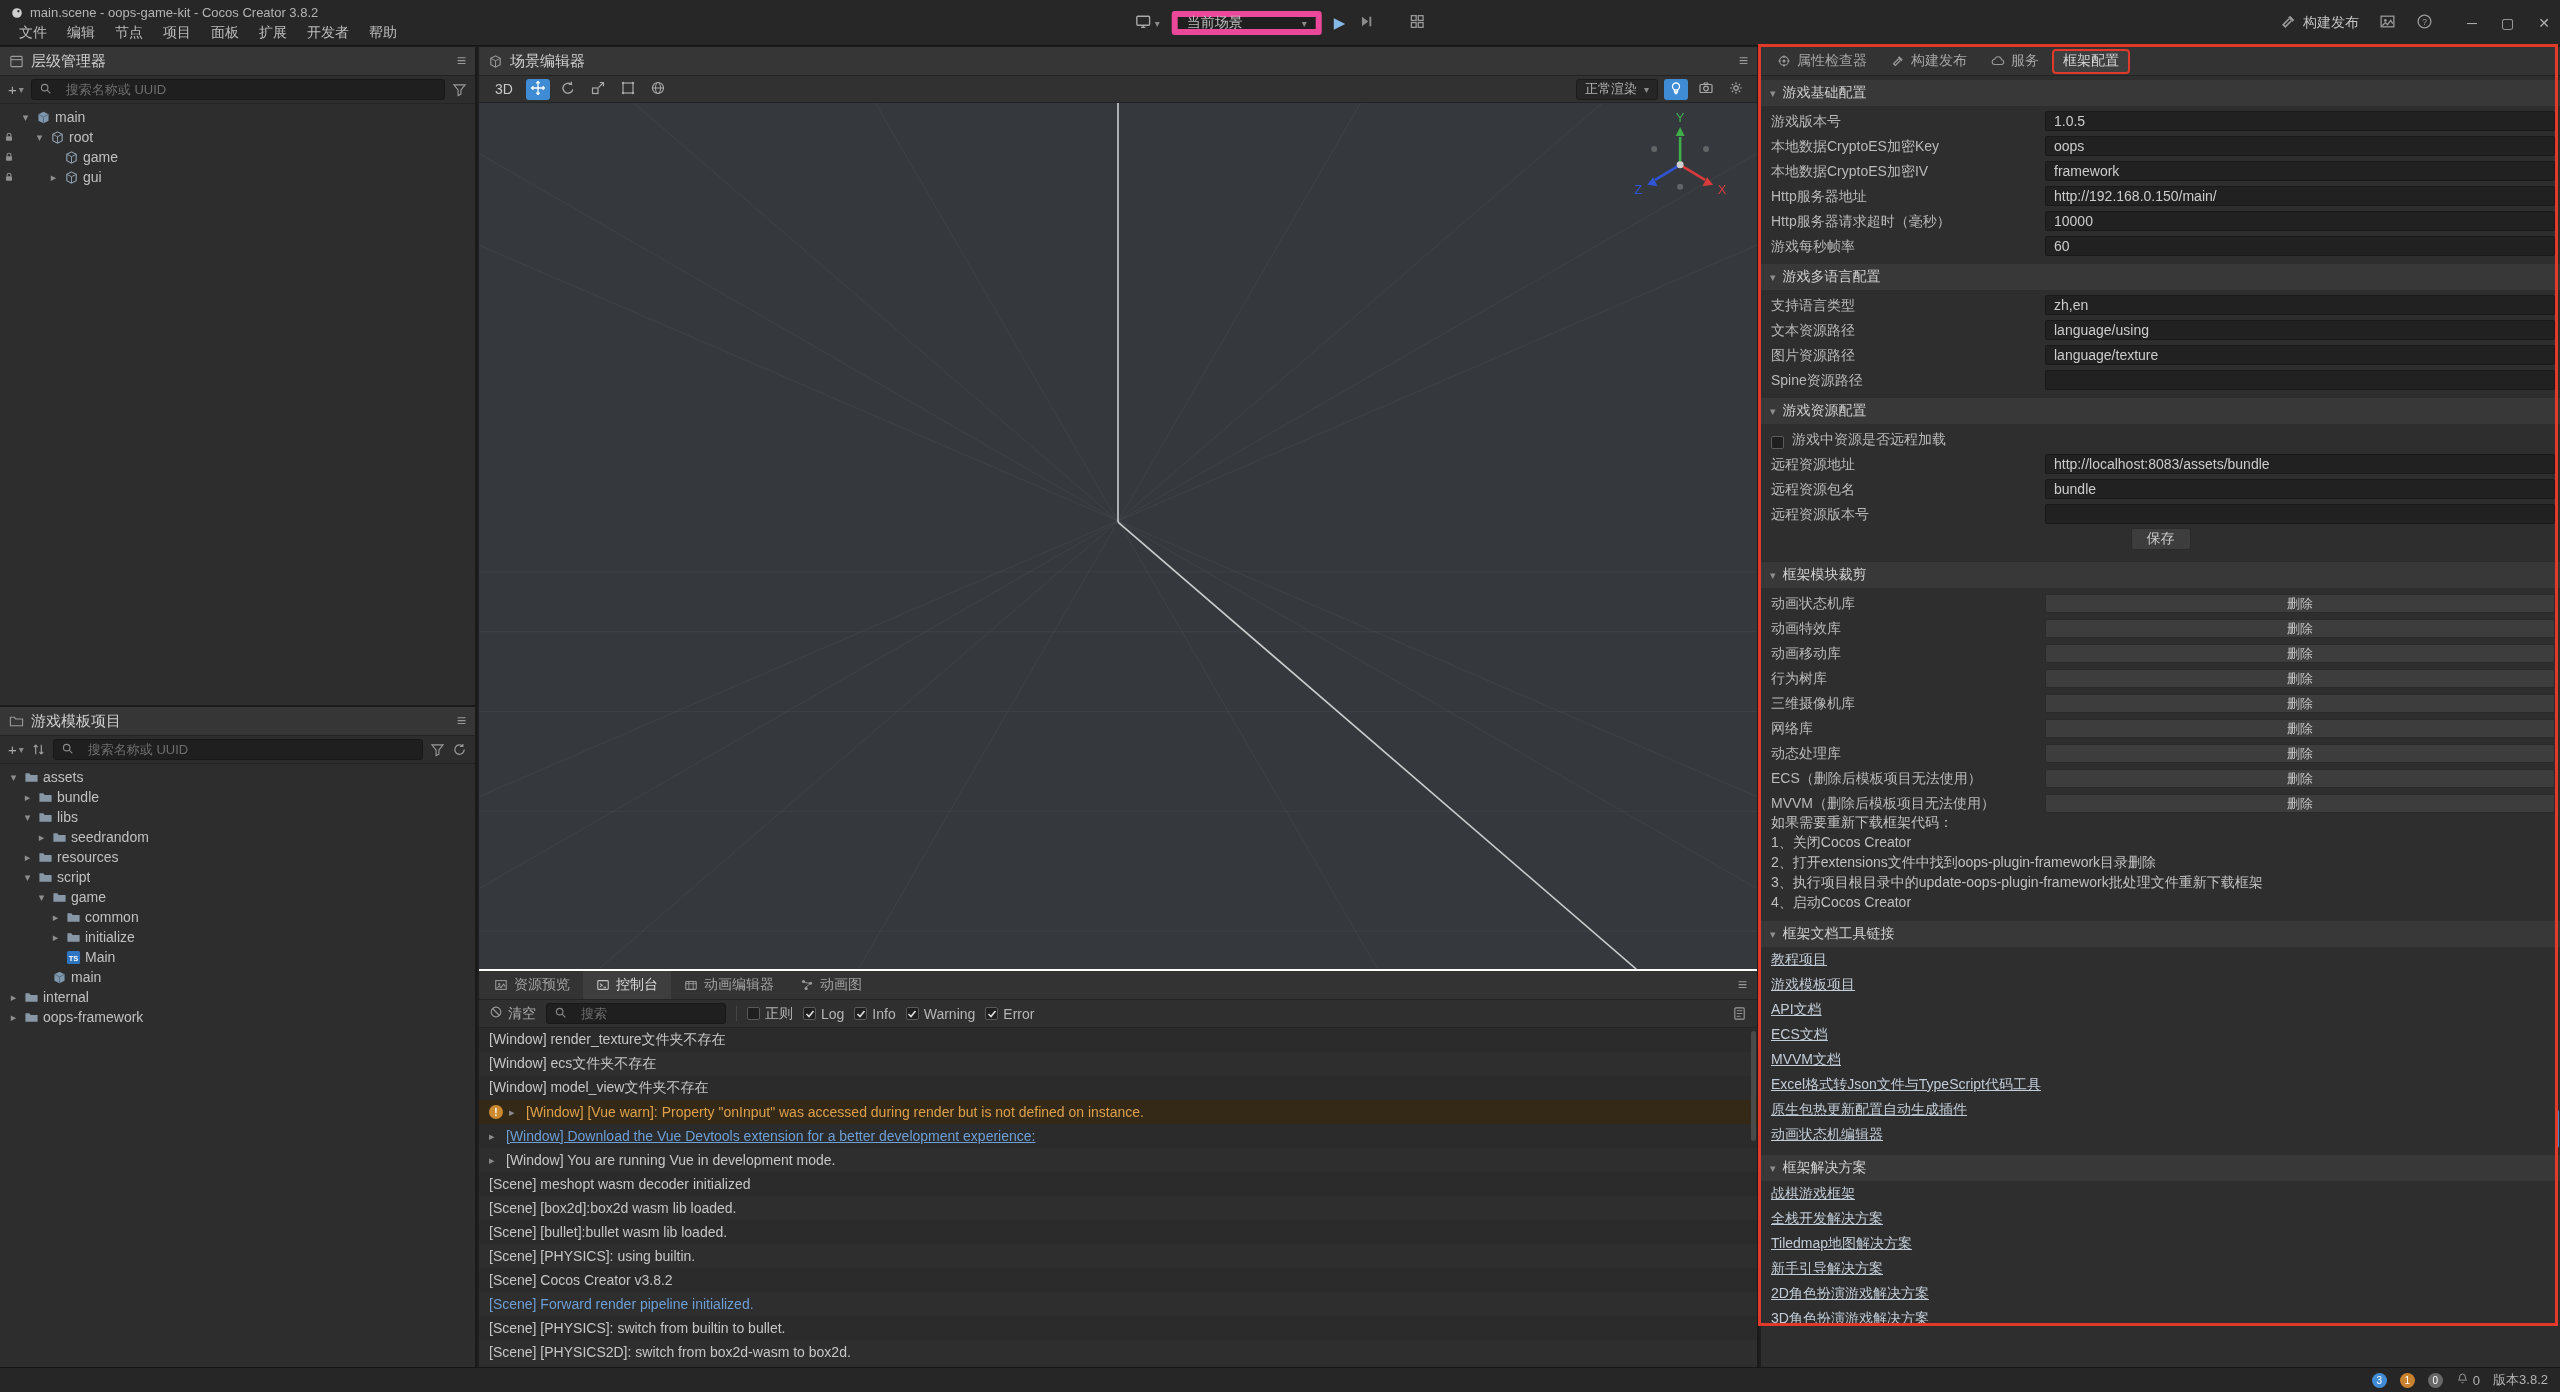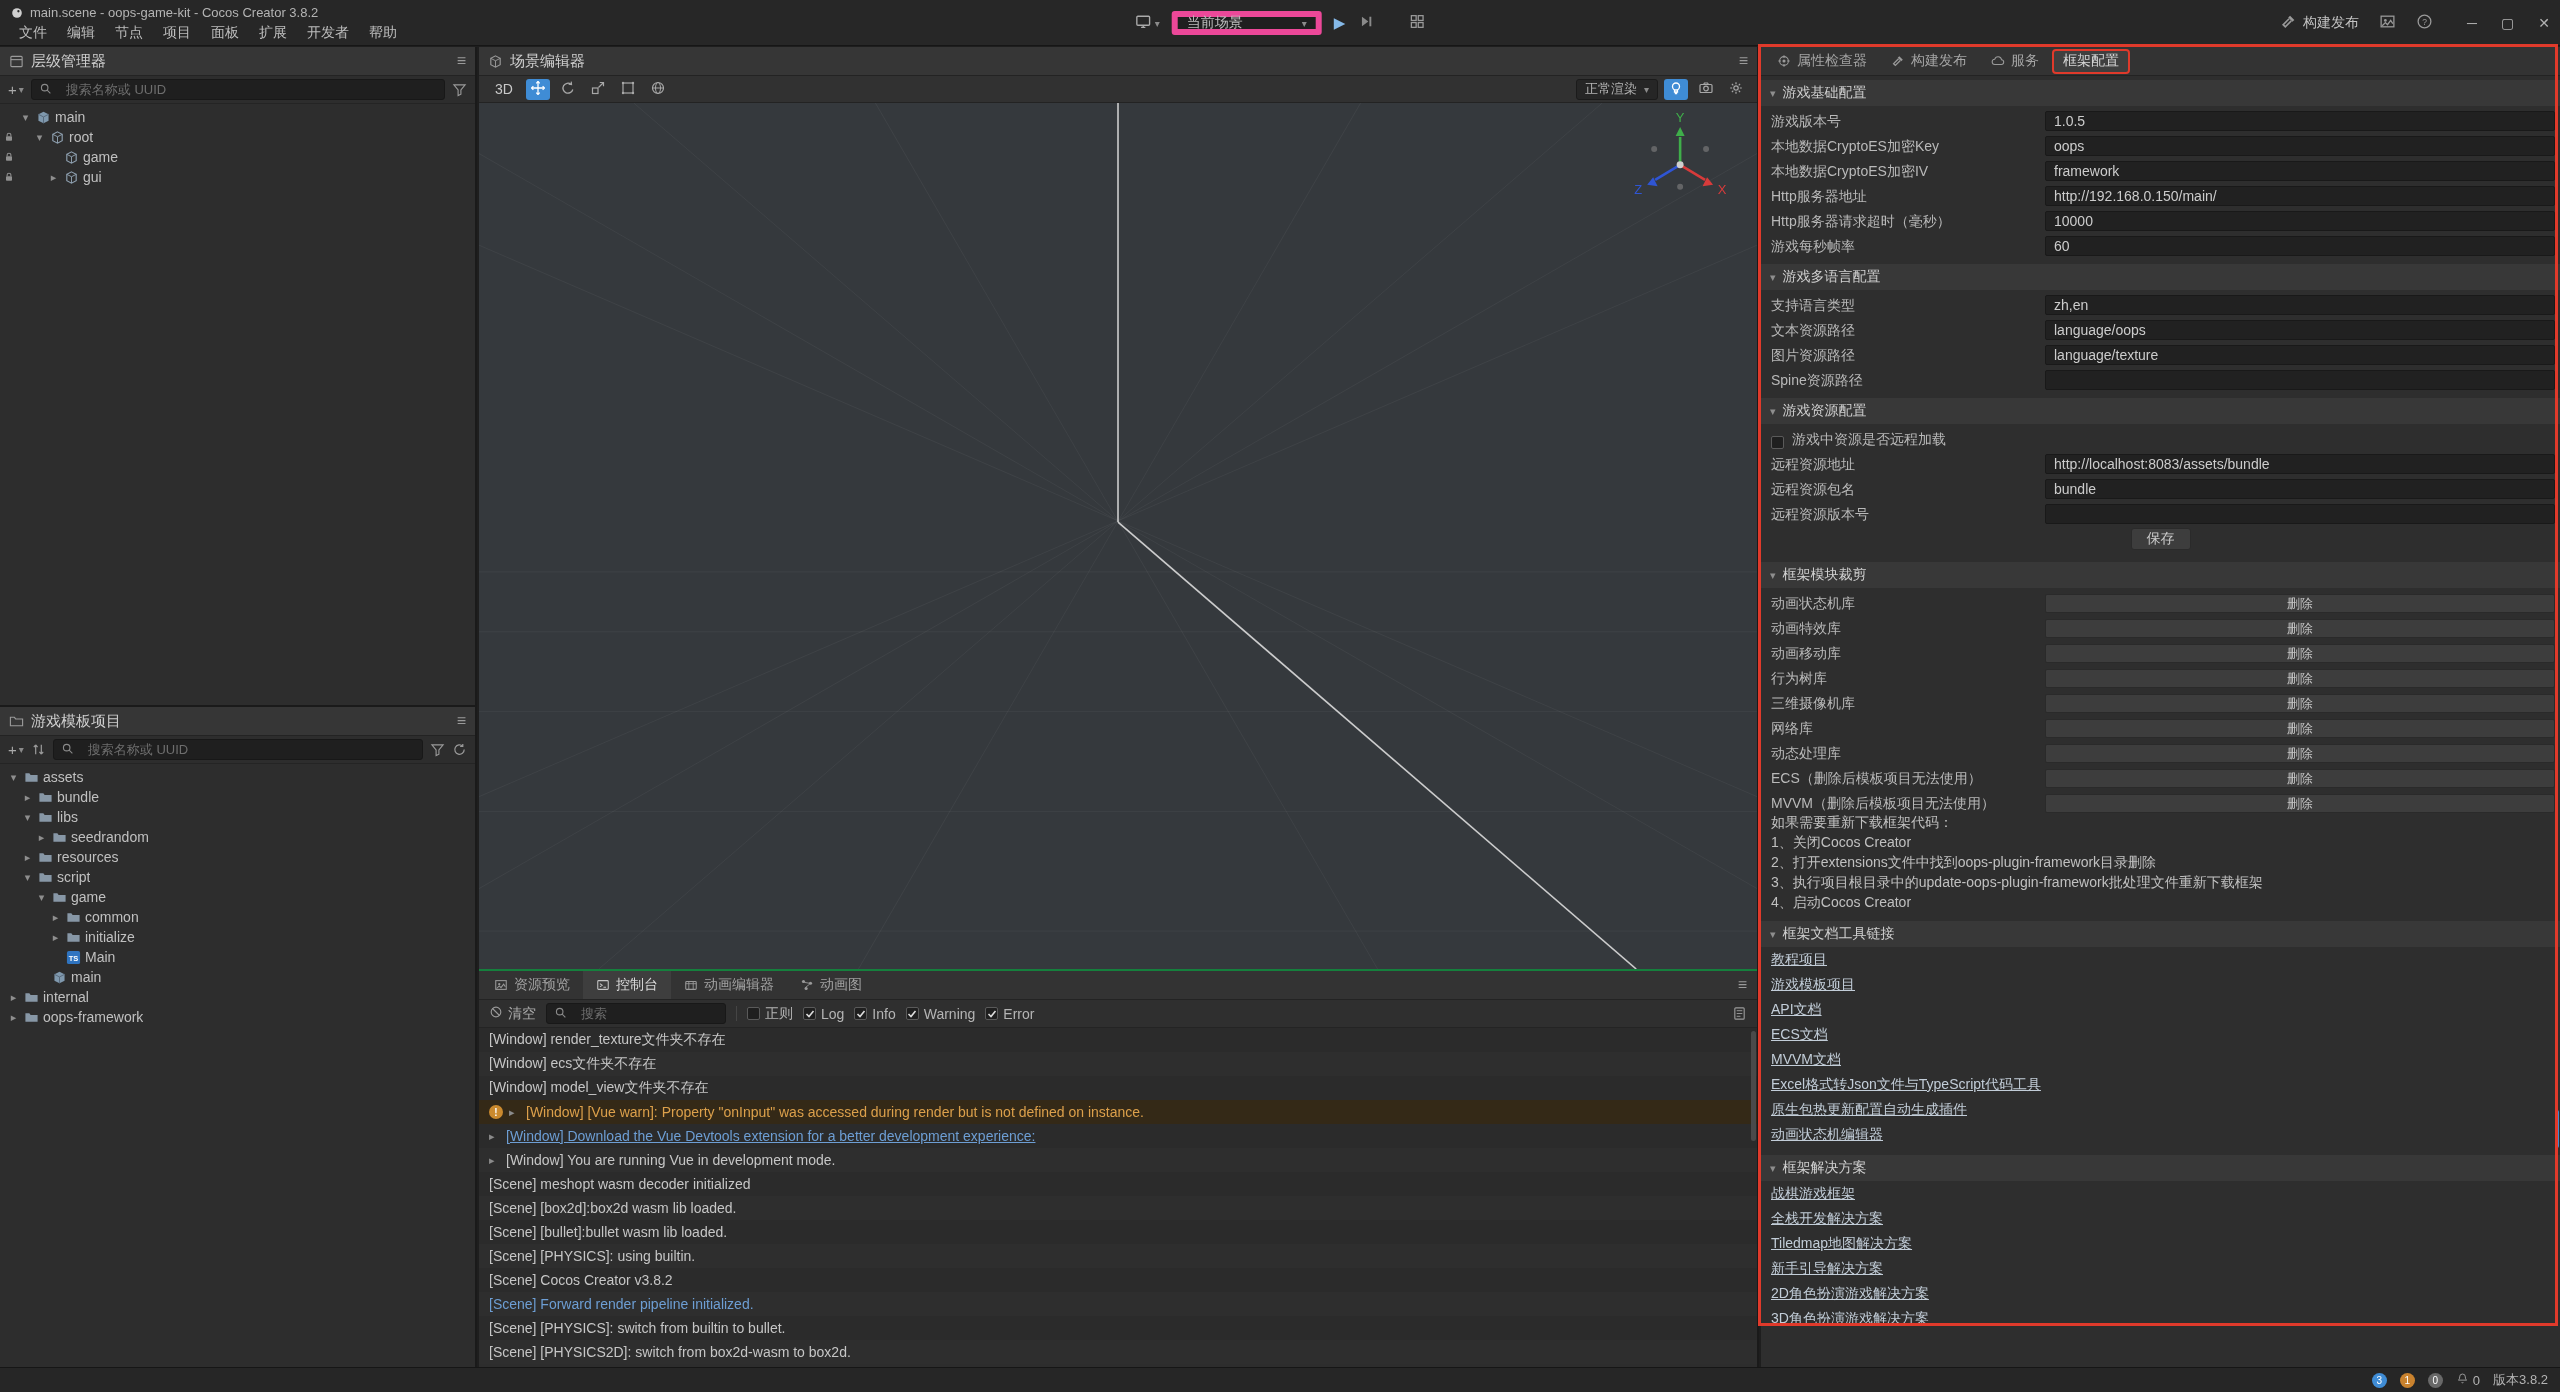--- a/index.html
+++ b/index.html
@@ -56,21 +56,21 @@
 .tree{padding-top:3px;overflow:hidden;flex:1;}
 .tree-row{position:relative;height:20px;display:flex;align-items:center;gap:4px;font-size:14px;color:#c0c0c0;white-space:nowrap;}
 .tree-row .lock{position:absolute;left:3px;top:4px;width:12px;height:12px;display:inline-flex;}
 .tree-row .lock svg{width:12px;height:12px;}
 .chev{width:13px;flex:none;color:#8e8e8e;font-size:11px;text-align:center;}
 .ticon{width:15px;height:15px;flex:none;display:inline-flex;}
 .ticon svg{width:15px;height:15px;}
 .tlabel{overflow:hidden;}
 
 
-.scene-panel{height:924px;flex:none;display:flex;flex-direction:column;border-bottom:2px solid #15803d;background:#2d2d2d;}
+.scene-panel{height:924px;flex:none;display:flex;flex-direction:column;border-bottom:2px solid #ffffff;background:#2d2d2d;}
 .scene-toolbar{height:27px;flex:none;display:flex;align-items:center;gap:6px;padding:0 9px;background:#313131;border-bottom:1px solid #232323;}
 .stool{background:none;border:none;color:#a8a8a8;width:24px;height:21px;display:flex;align-items:center;justify-content:center;border-radius:3px;}
 .stool svg{width:16px;height:16px;}
 .stool.mode{width:auto;padding:0 7px;font-size:14px;color:#c9c9c9;}
 .stool.active{background:var(--accent-blue);color:#fff;}
 .render-select{height:21px;display:flex;align-items:center;gap:7px;padding:0 8px;background:#262626;border:1px solid #1b1b1b;border-radius:3px;font-size:13px;color:#b5b5b5;}
 .viewport{flex:1;position:relative;background:#35393d;overflow:hidden;}
 .viewport svg{display:block;width:100%;height:100%;}
 
 
@@ -817,21 +817,21 @@
         <div class="isec">
           <span class="chev">▾</span>
           <span>游戏多语言配置</span>
         </div>
         <div class="irow">
           <span class="ilabel">支持语言类型</span>
           <span class="ival">zh,en</span>
         </div>
         <div class="irow">
           <span class="ilabel">文本资源路径</span>
-          <span class="ival">language/oops</span>
+          <span class="ival">language/using</span>
         </div>
         <div class="irow">
           <span class="ilabel">图片资源路径</span>
           <span class="ival">language/texture</span>
         </div>
         <div class="irow">
           <span class="ilabel">Spine资源路径</span>
           <span class="ival"></span>
         </div>
         <div class="isec">

